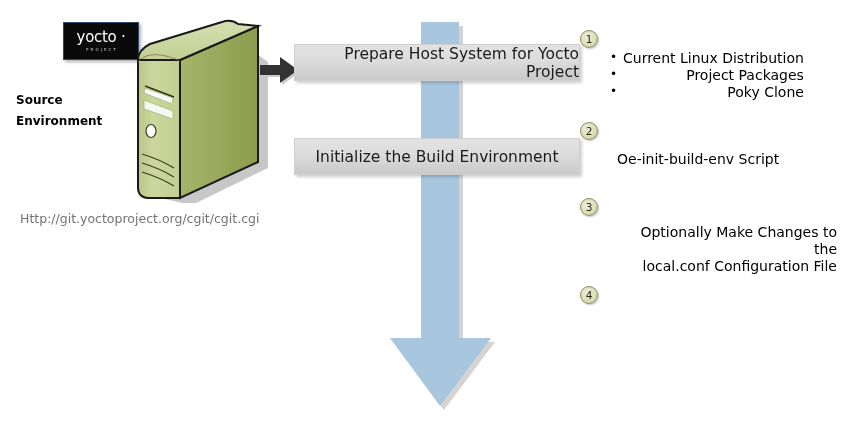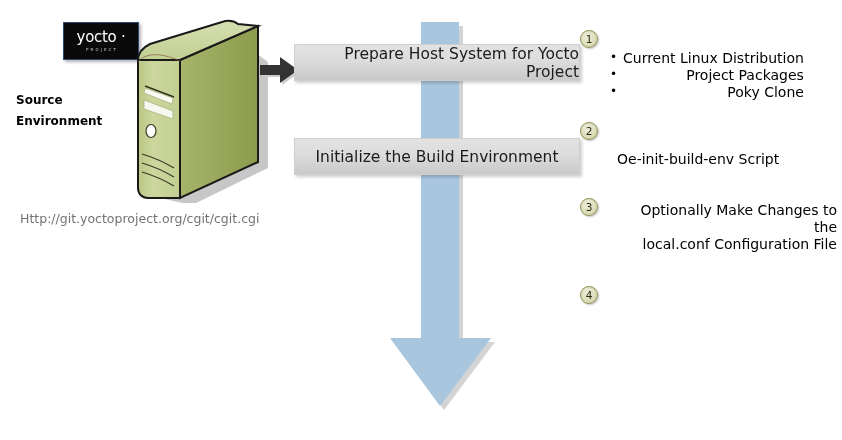--- a/index.html
+++ b/index.html
@@ -169,21 +169,21 @@
   }
   .anno li::before {
     content: "\2022";
     position: absolute;
     left: 0;
     top: -1px;
     font-size: 12px;
   }
   .anno-1 { left: 610px; top: 50px; }
   .anno-2 { left: 617px; top: 138px; white-space: nowrap; margin-top: 13px; }
-  .anno-3 { left: 617px; top: 202px; width: 220px; }
+  .anno-3 { left: 617px; top: 224px; width: 220px; }
   .anno-4 { left: 610px; top: 306px; white-space: nowrap; }
   .ital { font-style: italic; }
 </style>
 </head>
 <body>
 
 <div id="canvas">
 
   <div class="logo">
     <div class="logo-word">yocto ·</div>

